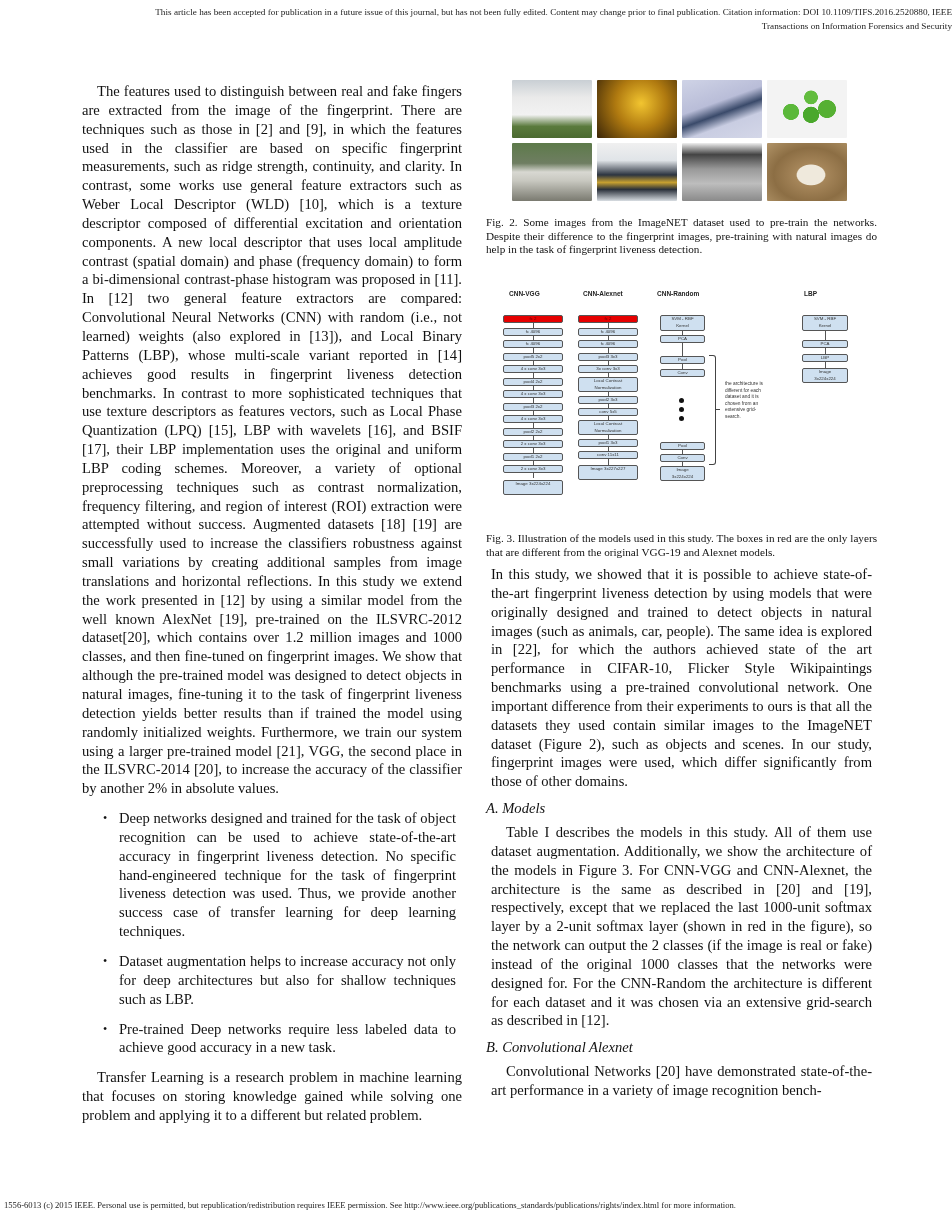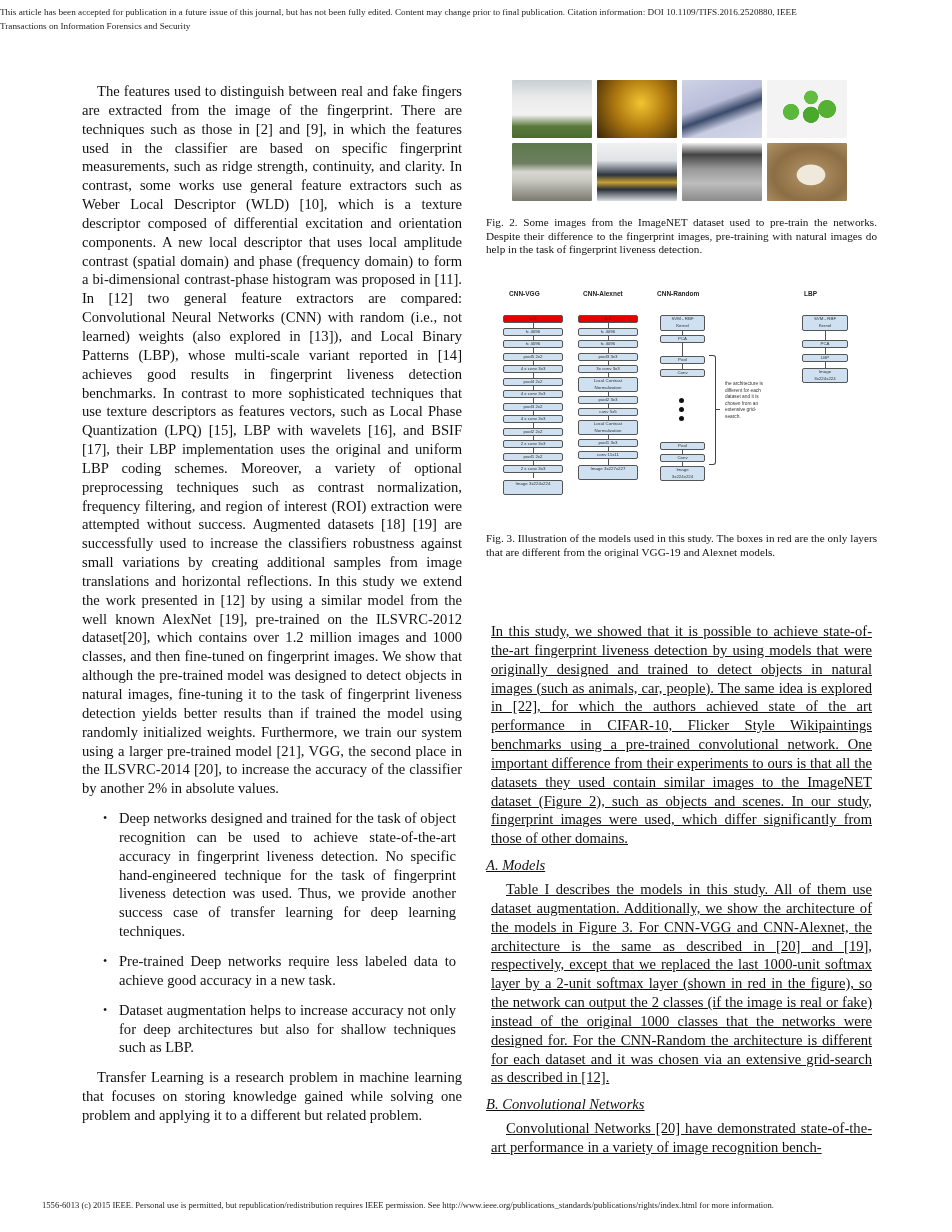--- a/index.html
+++ b/index.html
@@ -1,18 +1,18 @@
 <!DOCTYPE html>
 <html><head>
 <meta charset="utf-8">
 <style>
   html,body{margin:0;padding:0;background:#fff;}
   body{width:952px;height:1232px;position:relative;overflow:hidden;font-family:"Liberation Serif","DejaVu Serif",serif;color:#111;}
-  .hdr{position:absolute;top:5px;left:0;width:952px;text-align:left;font-size:9.2px;line-height:14px;color:#222;}
-  .ftr{position:absolute;top:1200px;left:12px;width:792px;text-align:center;font-size:8.6px;color:#222;}
+  .hdr{position:absolute;top:5px;left:0;width:952px;text-align:right;font-size:9.2px;line-height:14px;color:#222;}
+  .ftr{position:absolute;top:1200px;left:4px;width:792px;text-align:left;font-size:8.6px;color:#222;}
   .col{position:absolute;font-size:14.6px;line-height:18.85px;text-align:justify;}
   .colL{left:77px;top:77px;width:390px;}
   .colR{left:486px;width:391px;}
   p{margin:5px;}
   .ind{text-indent:15px;}
   ul{margin:2px 0 0 0;padding:0 0 0 31px;}
   ul li{margin:11px;list-style:none;position:relative;}
   ul li::before{content:"\2022";position:absolute;left:-16px;font-size:12px;}
   .sec{text-align:center;margin:9px 0 6px 0;font-variant:small-caps;letter-spacing:0.3px;}
   .sub{font-style:italic;margin:8px 0 4px 0;text-align:left;}
@@ -32,22 +32,22 @@
 
 <div class="hdr">
   <div>This article has been accepted for publication in a future issue of this journal, but has not been fully edited. Content may change prior to final publication. Citation information: DOI 10.1109/TIFS.2016.2520880, IEEE</div>
   <div>Transactions on Information Forensics and Security</div>
 </div>
 
 <div class="col colL">
   <p class="ind">The features used to distinguish between real and fake fingers are extracted from the image of the fingerprint. There are techniques such as those in [2] and [9], in which the features used in the classifier are based on specific fingerprint measurements, such as ridge strength, continuity, and clarity. In contrast, some works use general feature extractors such as Weber Local Descriptor (WLD) [10], which is a texture descriptor composed of differential excitation and orientation components. A new local descriptor that uses local amplitude contrast (spatial domain) and phase (frequency domain) to form a bi-dimensional contrast-phase histogram was proposed in [11]. In [12] two general feature extractors are compared: Convolutional Neural Networks (CNN) with random (i.e., not learned) weights (also explored in [13]), and Local Binary Patterns (LBP), whose multi-scale variant reported in [14] achieves good results in fingerprint liveness detection benchmarks. In contrast to more sophisticated techniques that use texture descriptors as features vectors, such as Local Phase Quantization (LPQ) [15], LBP with wavelets [16], and BSIF [17], their LBP implementation uses the original and uniform LBP coding schemes. Moreover, a variety of optional preprocessing techniques such as contrast normalization, frequency filtering, and region of interest (ROI) extraction were attempted without success. Augmented datasets [18] [19] are successfully used to increase the classifiers robustness against small variations by creating additional samples from image translations and horizontal reflections. In this study we extend the work presented in [12] by using a similar model from the well known AlexNet [19], pre-trained on the ILSVRC-2012 dataset[20], which contains over 1.2 million images and 1000 classes, and then fine-tuned on fingerprint images. We show that although the pre-trained model was designed to detect objects in natural images, fine-tuning it to the task of fingerprint liveness detection yields better results than if trained the model using randomly initialized weights. Furthermore, we train our system using a larger pre-trained model [21], VGG, the second place in the ILSVRC-2014 [20], to increase the accuracy of the classifier by another 2% in absolute values.</p>
   <ul>
     <li>Deep networks designed and trained for the task of object recognition can be used to achieve state-of-the-art accuracy in fingerprint liveness detection. No specific hand-engineered technique for the task of fingerprint liveness detection was used. Thus, we provide another success case of transfer learning for deep learning techniques.</li>
+    <li>Dataset augmentation helps to increase accuracy not only for deep architectures but also for shallow techniques such as LBP.</li>
     <li>Pre-trained Deep networks require less labeled data to achieve good accuracy in a new task.</li>
-    <li>Dataset augmentation helps to increase accuracy not only for deep architectures but also for shallow techniques such as LBP.</li>
   </ul>
   <p class="ind">Transfer Learning is a research problem in machine learning that focuses on storing knowledge gained while solving one problem and applying it to a different but related problem.</p>
 </div>
 
 <div class="imggrid">
   <div style="background:linear-gradient(180deg,#c9cfd4 0%,#eaeaea 30%,#f2f2f2 60%,#5a7a3c 80%,#4b6a30 100%);"></div>
   <div style="background:radial-gradient(circle at 55% 40%,#f2c530 0%,#b07a10 45%,#3a2508 100%);"></div>
   <div style="background:linear-gradient(160deg,#cfd3e6 0%,#b9bdd8 40%,#3a4a6a 55%,#c9cde2 70%,#d4d7e8 100%);"></div>
   <div style="background:radial-gradient(circle at 30% 55%,#5bb83a 0 12%,transparent 13%),radial-gradient(circle at 55% 60%,#4aa82c 0 14%,transparent 15%),radial-gradient(circle at 75% 50%,#56b033 0 13%,transparent 14%),radial-gradient(circle at 55% 30%,#62bc3e 0 11%,transparent 12%),#f3f3f3;"></div>
   <div style="background:linear-gradient(180deg,#5d7a4a 0%,#6f7e62 35%,#d8d8d2 50%,#c8c8c0 65%,#7a7a70 100%);"></div>
@@ -111,21 +111,21 @@
   <div class="note" style="left:228px;top:96px;width:46px;">the architecture is different for each dataset and it is chosen from an extensive grid-search.</div>
 
   <div class="vline" style="left:328px;top:40px;height:45px;"></div>
   <div class="blk" style="left:305px;top:30px;width:46px;height:16px;padding:0 6px;">SVM - RBF Kernel</div>
   <div class="blk" style="left:305px;top:55px;width:46px;height:8px;">PCA</div>
   <div class="blk" style="left:305px;top:69px;width:46px;height:8px;">LBP</div>
   <div class="blk" style="left:305px;top:83px;width:46px;height:15px;padding:0 5px;">Image 3x224x224</div>
 </div>
 <div class="caption" style="position:absolute;left:486px;top:532px;width:391px;">Fig. 3.  Illustration of the models used in this study. The boxes in red are the only layers that are different from the original VGG-19 and Alexnet models.</div>
 
-<div class="col colR" style="top:617px;text-decoration:underline;">
+<div class="col colR" style="top:560px;">
   <p>In this study, we showed that it is possible to achieve state-of-the-art fingerprint liveness detection by using models that were originally designed and trained to detect objects in natural images (such as animals, car, people). The same idea is explored in [22], for which the authors achieved state of the art performance in CIFAR-10, Flicker Style Wikipaintings benchmarks using a pre-trained convolutional network. One important difference from their experiments to ours is that all the datasets they used contain similar images to the ImageNET dataset (Figure 2), such as objects and scenes. In our study, fingerprint images were used, which differ significantly from those of other domains.</p>
   <div class="sub">A.  Models</div>
   <p class="ind">Table I describes the models in this study. All of them use dataset augmentation. Additionally, we show the architecture of the models in Figure 3. For CNN-VGG and CNN-Alexnet, the architecture is the same as described in [20] and [19], respectively, except that we replaced the last 1000-unit softmax layer by a 2-unit softmax layer (shown in red in the figure), so the network can output the 2 classes (if the image is real or fake) instead of the original 1000 classes that the networks were designed for. For the CNN-Random the architecture is different for each dataset and it was chosen via an extensive grid-search as described in [12].</p>
-  <div class="sub">B.  Convolutional Networks</div>
+  <div class="sub">B.  Convolutional Alexnet</div>
   <p class="ind">Convolutional Networks [20] have demonstrated state-of-the-art performance in a variety of image recognition bench-</p>
 </div>
 
 <div class="ftr">1556-6013 (c) 2015 IEEE. Personal use is permitted, but republication/redistribution requires IEEE permission. See http://www.ieee.org/publications_standards/publications/rights/index.html for more information.</div>
 
 </body></html>

